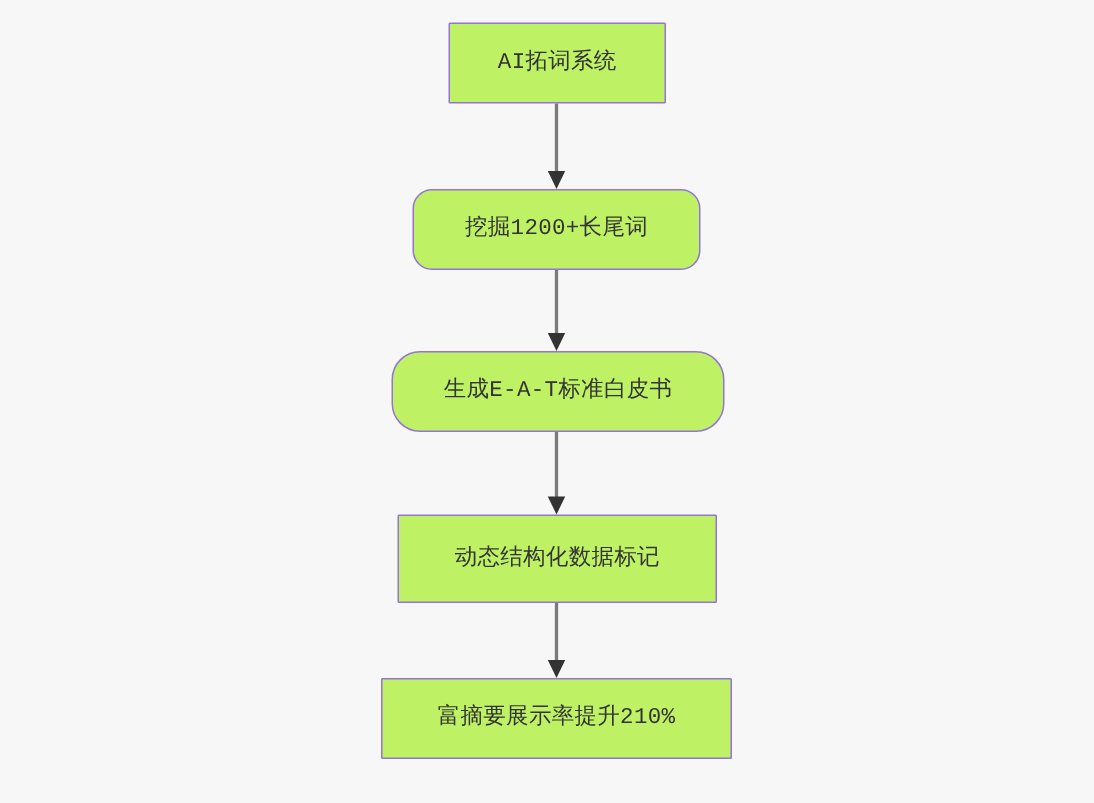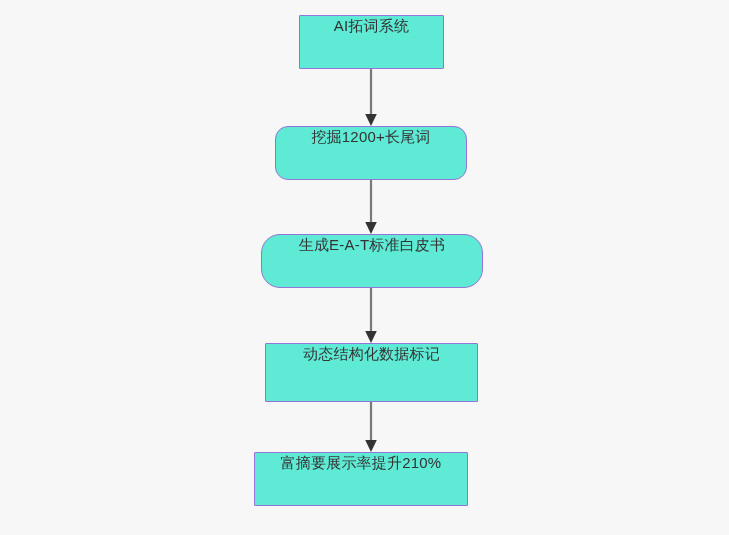--- a/index.html
+++ b/index.html
@@ -14,31 +14,33 @@
     overflow: hidden;
   }
   #flow-canvas {
     position: relative;
     width: 729px;
     height: 535px;
   }
   .node {
     position: absolute;
     box-sizing: border-box;
-    background: #5eead4;
+    background: #bef264;
     border: 1.6px solid #9673d6;
     border-radius: 1px;
     display: flex;
+    align-items: center;
     justify-content: center;
     color: #333333;
     font-size: 15px;
     line-height: 1.3;
     letter-spacing: 0.2px;
     white-space: nowrap;
     user-select: none;
+    font-family: Liberation Mono, monospace;
   }
   .node-label {
     display: block;
   }
   .edge {
     position: absolute;
   }
   .edge svg {
     display: block;
     overflow: visible;
@@ -86,17 +88,17 @@
   </div>
 
   <div class="node" style="left:261px; top:234px; width:222px; height:54px;border-radius:19px;">
     <span class="node-label">生成E-A-T标准白皮书</span>
   </div>
 
   <div class="node" style="left:265px; top:343px; width:213px; height:59px;">
     <span class="node-label">动态结构化数据标记</span>
   </div>
 
-  <div class="node" style="left:254px; top:452px; width:214px; height:54px;">
+  <div class="node" style="left:254px; top:452px; width:234px; height:54px;">
     <span class="node-label">富摘要展示率提升210%</span>
   </div>
 
 </div>
 
 </body></html>

